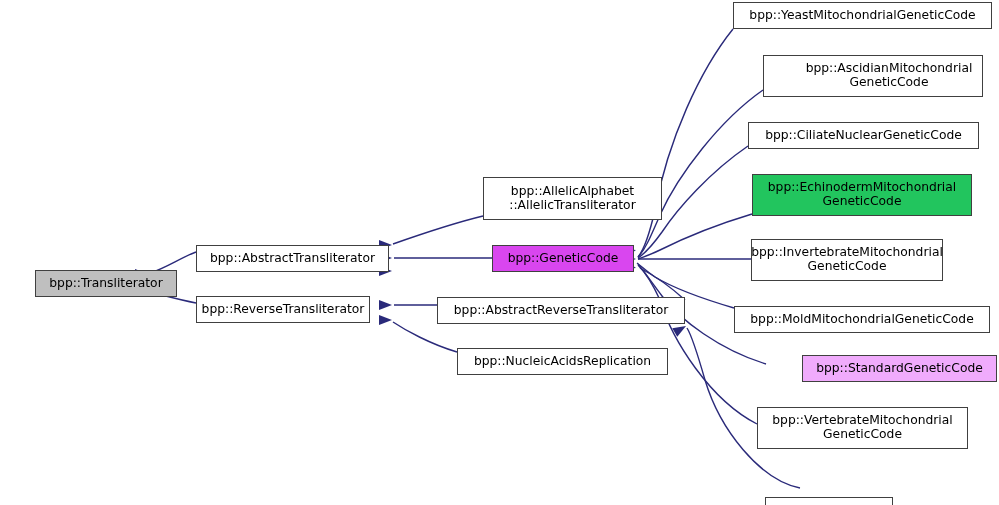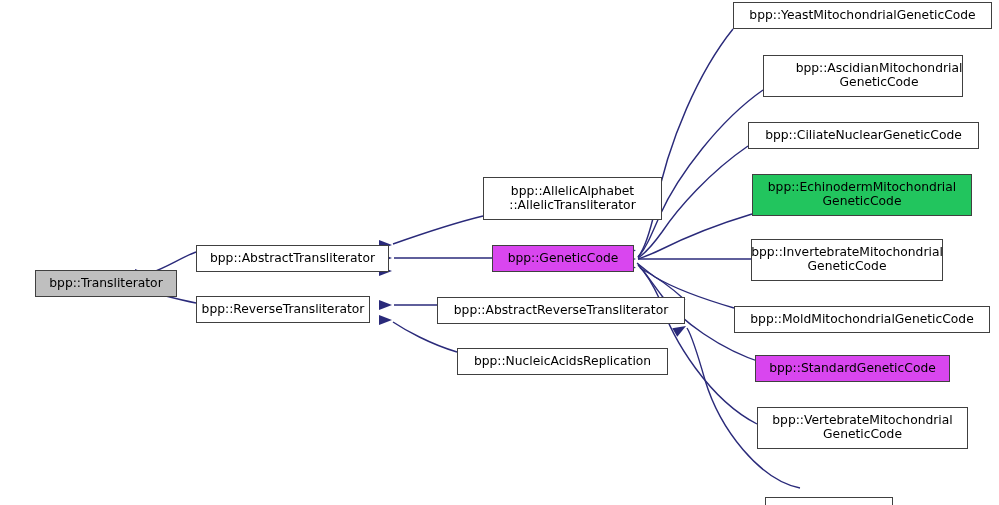--- a/index.html
+++ b/index.html
@@ -71,39 +71,39 @@
       </div>
       <div class="node" style="left: 437px; top: 297px; width: 248px; height: 27px; background: rgb(255, 255, 255); border-color: rgb(64, 64, 64); color: rgb(0, 0, 0);">
         <span>bpp::AbstractReverseTransliterator</span>
       </div>
       <div class="node" style="left: 457px; top: 348px; width: 211px; height: 27px; background: rgb(255, 255, 255); border-color: rgb(64, 64, 64); color: rgb(0, 0, 0);">
         <span>bpp::NucleicAcidsReplication</span>
       </div>
       <div class="node" style="left: 733px; top: 2px; width: 259px; height: 27px; background: rgb(255, 255, 255); border-color: rgb(64, 64, 64); color: rgb(0, 0, 0);">
         <span>bpp::YeastMitochondrialGeneticCode</span>
       </div>
-      <div class="node" style="left: 763px; top: 55px; width: 200px; height: 42px; background: rgb(255, 255, 255); border-color: rgb(64, 64, 64); color: rgb(0, 0, 0); padding-left: 32px;">
+      <div class="node" style="left: 763px; top: 55px; width: 220px; height: 42px; background: rgb(255, 255, 255); border-color: rgb(64, 64, 64); color: rgb(0, 0, 0); padding-left: 32px;">
         <span>bpp::AscidianMitochondrial
 GeneticCode</span>
       </div>
       <div class="node" style="left: 748px; top: 122px; width: 231px; height: 27px; background: rgb(255, 255, 255); border-color: rgb(64, 64, 64); color: rgb(0, 0, 0);">
         <span>bpp::CiliateNuclearGeneticCode</span>
       </div>
       <div class="node" style="left: 752px; top: 174px; width: 220px; height: 42px; background: #22c55e; border-color: rgb(64, 64, 64); color: rgb(0, 0, 0); text-align: center;">
         <span>bpp::EchinodermMitochondrial
 GeneticCode</span>
       </div>
       <div class="node" style="left: 751px; top: 239px; width: 192px; height: 42px; background: rgb(255, 255, 255); border-color: rgb(64, 64, 64); color: rgb(0, 0, 0);">
         <span>bpp::InvertebrateMitochondrial
 GeneticCode</span>
       </div>
       <div class="node" style="left: 734px; top: 306px; width: 256px; height: 27px; background: rgb(255, 255, 255); border-color: rgb(64, 64, 64); color: rgb(0, 0, 0);">
         <span>bpp::MoldMitochondrialGeneticCode</span>
       </div>
-      <div class="node" style="left: 755px; top: 355px; width: 195px; height: 27px; background: #d946ef; border-color: rgb(64, 64, 64); color: rgb(0, 0, 0);">
+      <div class="node" style="left: 802px; top: 355px; width: 195px; height: 27px; background: #f0abfc; border-color: rgb(64, 64, 64); color: rgb(0, 0, 0);">
         <span>bpp::StandardGeneticCode</span>
       </div>
       <div class="node" style="left: 757px; top: 407px; width: 211px; height: 42px; background: rgb(255, 255, 255); border-color: rgb(64, 64, 64); color: rgb(0, 0, 0);">
         <span>bpp::VertebrateMitochondrial
 GeneticCode</span>
       </div>
       <div class="node" style="left: 765px; top: 473px; width: 128px; height: 27px; background: rgb(255, 255, 255); border-color: rgb(64, 64, 64); color: rgb(0, 0, 0); margin-top: 24px;">
         <span>bpp::DNAToRNA</span>
       </div>
     </div>

